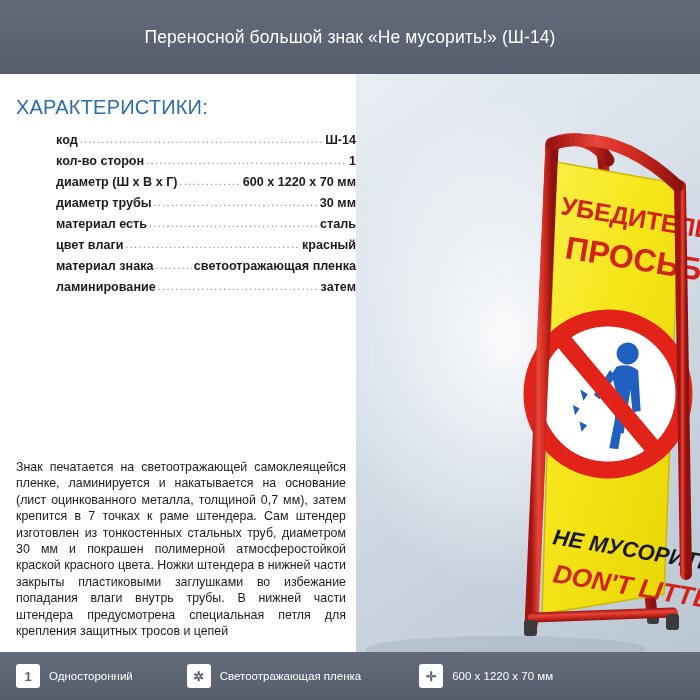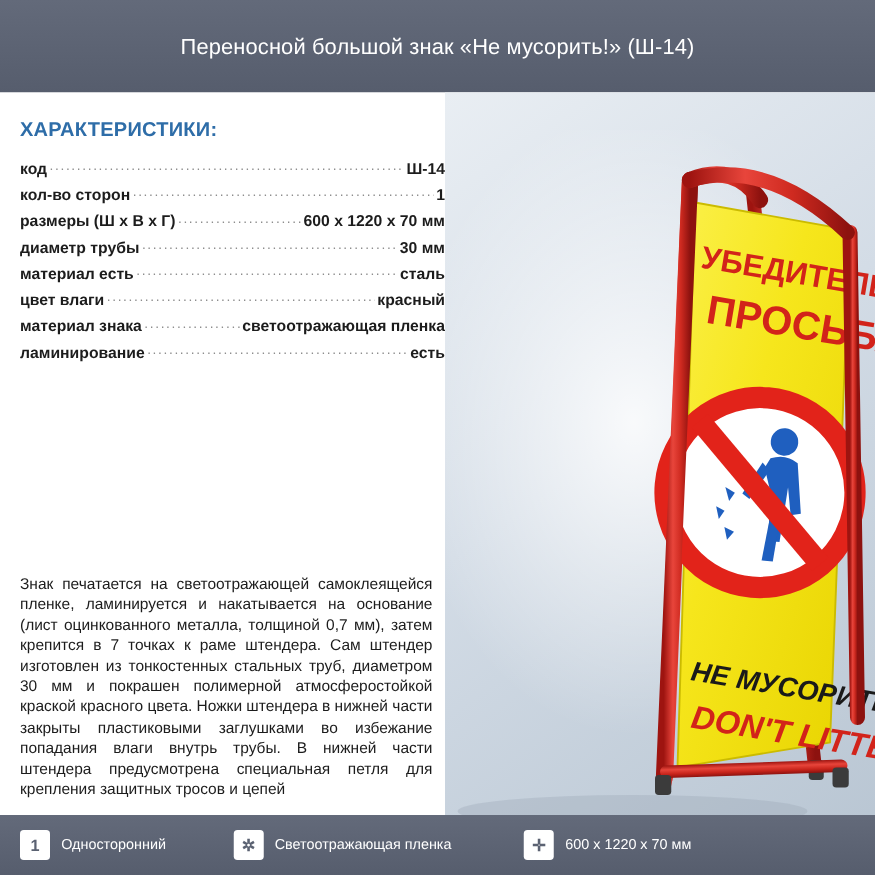--- a/index.html
+++ b/index.html
@@ -40,34 +40,35 @@
 
   .left-col {
     position: absolute;
     left: 16px;
     top: 22px;
     width: 340px;
   }
 
   .section-title {
     color: #2e6da8;
-    font-size: 16px;
-    font-weight: bold;
+    font-size: 20px;
+    font-weight: normal;
     letter-spacing: 0.2px;
     margin: 0 0 14px 0;
   }
 
   .spec-list { margin: 0; padding: 0; list-style: none; }
   .spec-row {
     display: flex;
-    align-items: flex-start;
+    align-items: center;
     font-size: 12.6px;
     color: #1c1c1c;
     margin-bottom: 7px;
     white-space: nowrap;
+    margin-left: 40px;
   }
   .spec-label { font-weight: bold; }
   .spec-dots {
     flex: 1 1 auto;
     overflow: hidden;
     white-space: nowrap;
     margin: 0 2px;
     color: #8d8d8d;
     font-size: 11px;
     letter-spacing: 1.3px;
@@ -167,21 +168,21 @@
         <span class="spec-label">код</span>
         <span class="spec-dots">..................................................................................................</span>
         <span class="spec-value">Ш-14</span>
       </li>
       <li class="spec-row">
         <span class="spec-label">кол-во  сторон</span>
         <span class="spec-dots">..................................................................................................</span>
         <span class="spec-value">1</span>
       </li>
       <li class="spec-row">
-        <span class="spec-label">размеры (Ш х В х Г)</span>
+        <span class="spec-label">диаметр (Ш х В х Г)</span>
         <span class="spec-dots">..................................................................................................</span>
         <span class="spec-value">600 x 1220 x 70 мм</span>
       </li>
       <li class="spec-row">
         <span class="spec-label">диаметр трубы</span>
         <span class="spec-dots">..................................................................................................</span>
         <span class="spec-value">30 мм</span>
       </li>
       <li class="spec-row">
         <span class="spec-label">материал есть</span>
@@ -194,21 +195,21 @@
         <span class="spec-value">красный</span>
       </li>
       <li class="spec-row">
         <span class="spec-label">материал знака</span>
         <span class="spec-dots">..................................................................................................</span>
         <span class="spec-value">светоотражающая пленка</span>
       </li>
       <li class="spec-row">
         <span class="spec-label">ламинирование</span>
         <span class="spec-dots">..................................................................................................</span>
-        <span class="spec-value">есть</span>
+        <span class="spec-value">затем</span>
       </li>
     </ul>
   </div>
 
   <div class="desc-block">
     <p class="desc-text">Знак печатается на светоотражающей самоклеящейся пленке, ламинируется и накатывается на основание (лист оцинкованного металла, толщиной 0,7 мм), затем крепится в 7 точках к раме штендера. Сам штендер изготовлен из тонкостенных стальных труб, диаметром 30 мм и покрашен полимерной атмосферостойкой краской красного цвета. Ножки штендера в нижней части закрыты пластиковыми заглушками во избежание попадания влаги внутрь трубы. В нижней части штендера предусмотрена специальная петля для крепления защитных тросов и цепей</p>
   </div>
 
   <div class="photo">
     <div class="photo-glow"></div>

